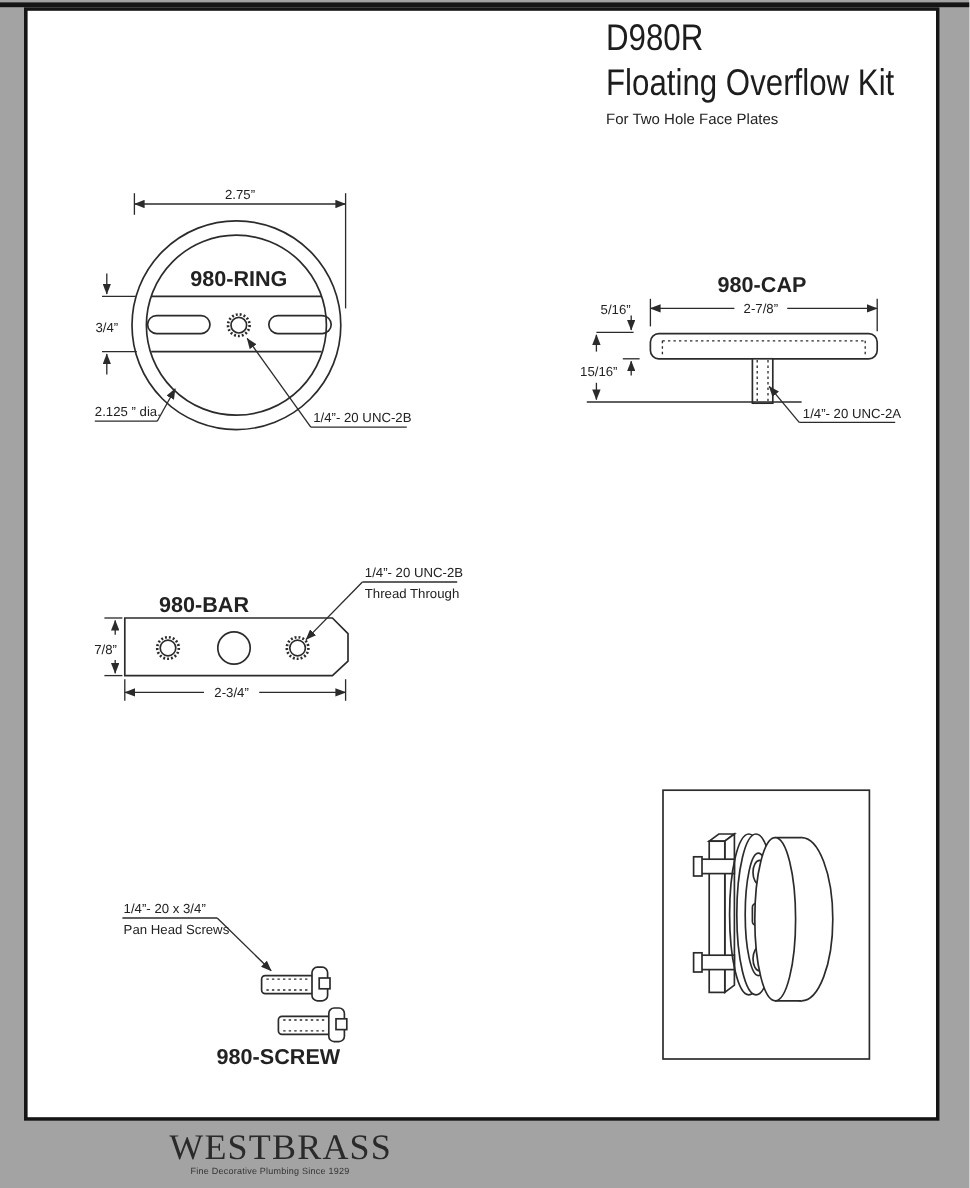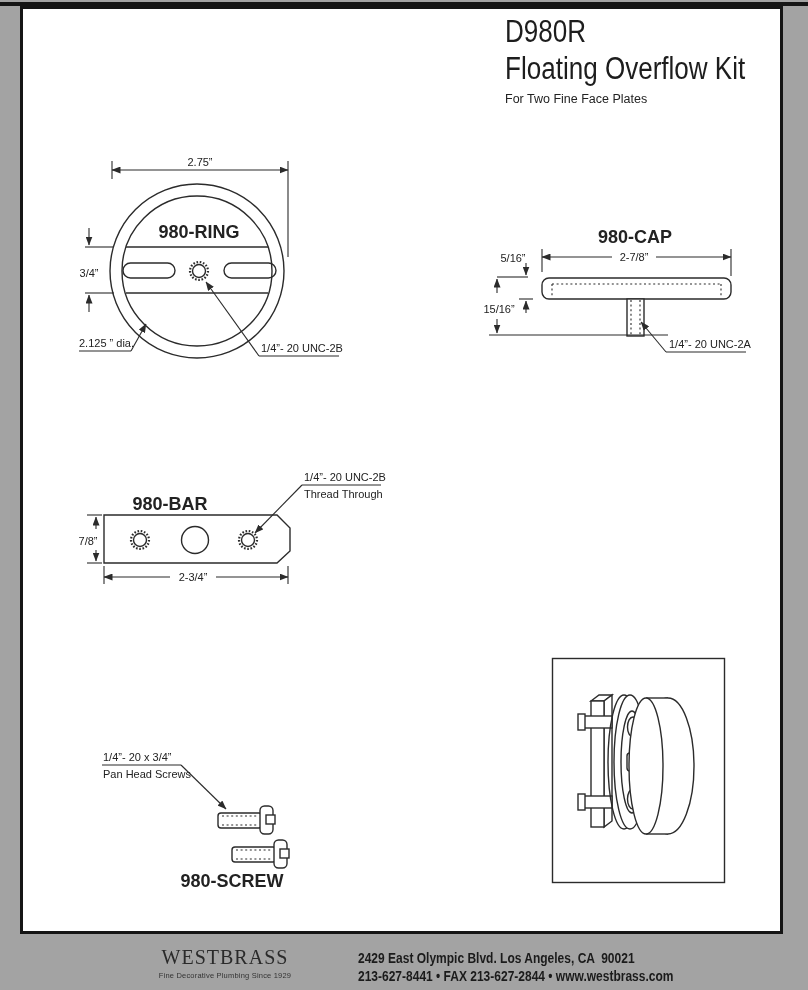--- a/index.html
+++ b/index.html
@@ -7,21 +7,21 @@
         font-family:"Liberation Sans",sans-serif;color:#1d1d1d;text-decoration:underline;}
   .top-bar{position:absolute;top:2px;left:0;width:808px;height:4px;background:#151515;}
   .frame{position:absolute;left:20px;top:6px;width:763px;height:928px;
          border:3px solid #151515;box-sizing:border-box;background:#fff;}
   .drawing-svg{position:absolute;left:0;top:0;z-index:2;}
   .title-block{position:absolute;left:505px;top:13px;z-index:3;}
   .title-line{font-size:31px;line-height:37px;font-weight:400;color:#1d1d1d;
               transform:scaleX(0.84);transform-origin:0 0;white-space:nowrap;}
   .subtitle{font-size:12.5px;margin-top:5px;color:#222;white-space:nowrap;}
   .brand-block{position:absolute;left:141px;top:944px;width:168px;text-align:center;z-index:3;}
-  .brand-name{font-family:"Liberation Serif",serif;font-size:20px;line-height:26px;
+  .brand-name{font-family:"Liberation Serif",serif;font-size:30px;line-height:26px;
               letter-spacing:1px;color:#2a2a2a;white-space:nowrap;}
   .brand-tagline{font-size:7.5px;color:#333;margin-top:1px;letter-spacing:0.2px;white-space:nowrap;}
   .address-block{position:absolute;left:358px;top:949px;z-index:3;}
   .addr-line{font-size:15px;font-weight:bold;color:#1b1b1b;line-height:17.5px;
              white-space:pre;transform:scaleX(0.8);transform-origin:0 0;}
   svg text{font-family:"Liberation Sans",sans-serif;fill:#222;}
   svg .t-part{font-size:18px;font-weight:bold;}
   svg .t-dim{font-size:11px;}
   svg .ln{stroke:#2b2b2b;stroke-width:1.1;fill:none;}
   svg .ol{stroke:#2b2b2b;stroke-width:1.4;fill:none;}
@@ -33,21 +33,21 @@
 </head>
 <body>
 
 <div class="page">
   <div class="top-bar"></div>
   <div class="frame"></div>
 
   <div class="title-block">
     <div class="title-line">D980R</div>
     <div class="title-line">Floating Overflow Kit</div>
-    <div class="subtitle">For Two Fine Face Plates</div>
+    <div class="subtitle">For Two Hole Face Plates</div>
   </div>
 
   <svg class="drawing-svg" width="808" height="990" viewBox="0 0 808 990">
     <defs>
       <marker id="ah" markerUnits="userSpaceOnUse" markerWidth="9" markerHeight="7" refX="8.5" refY="3.5" orient="auto-start-reverse">
         <path d="M0,0 L9,3.5 L0,7 Z" fill="#2b2b2b"></path>
       </marker>
     </defs>
 
     <g>
@@ -189,17 +189,13 @@
       <line class="ol" x1="646" y1="698" x2="668" y2="698"></line>
       <line class="ol" x1="646" y1="834" x2="668" y2="834"></line>
       <ellipse class="olw" cx="646" cy="766" rx="17" ry="68"></ellipse>
     </g>
   </svg>
 
   <div class="brand-block">
     <div class="brand-name">WESTBRASS</div>
     <div class="brand-tagline">Fine Decorative Plumbing Since 1929</div>
   </div>
-  <div class="address-block">
-    <div class="addr-line">2429 East Olympic Blvd. Los Angeles, CA  90021</div>
-    <div class="addr-line">213-627-8441 • FAX 213-627-2844 • www.westbrass.com</div>
-  </div>
 </div>
 
 </body></html>

